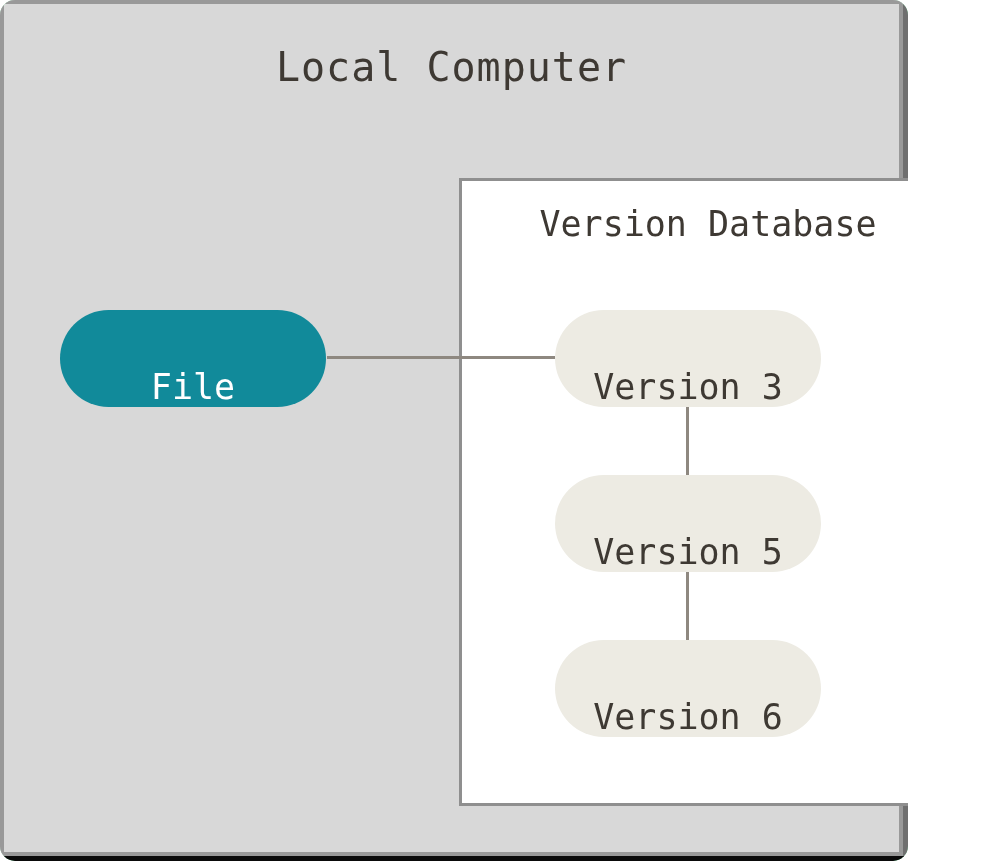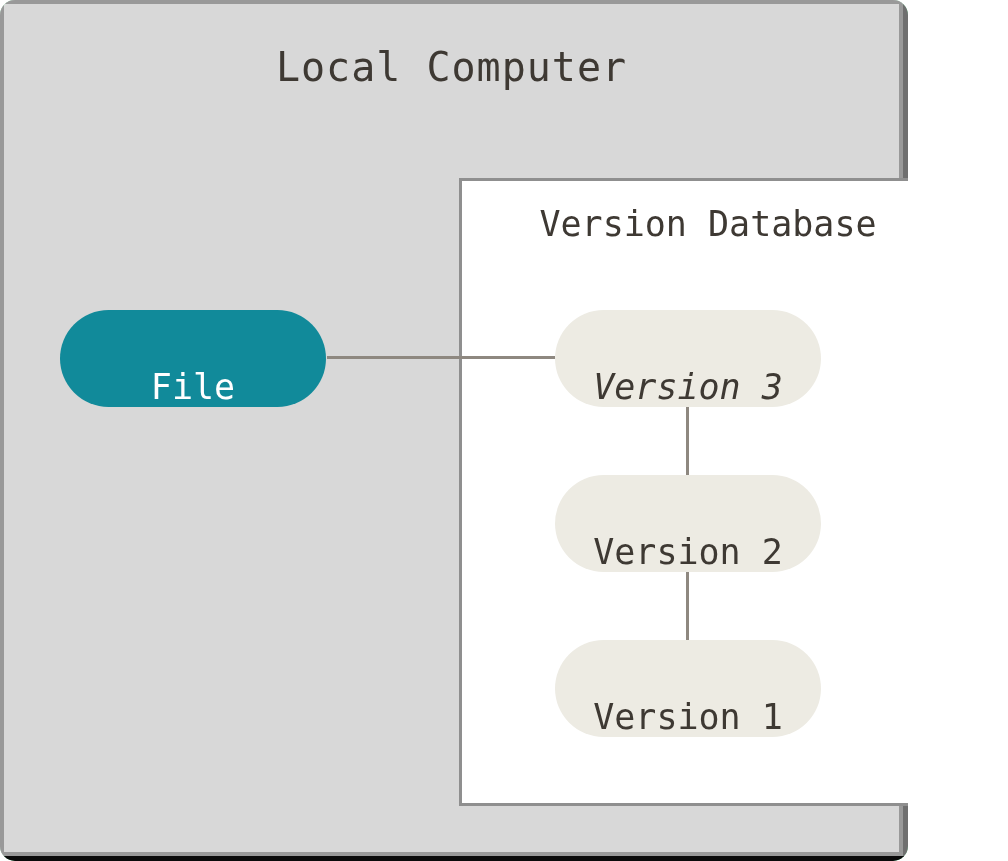--- a/index.html
+++ b/index.html
@@ -105,21 +105,21 @@
     justify-content: center;
     font-size: 35px;
     color: #3e3933;
   }
   .pill-file {
     left: 56px; top: 306px;
     background: #118a9a;
     color: #ffffff;
   }
   .pill-version { background: #edebe3; }
-  .pill-v3 { left: 551px; top: 306px; font-style: italic; }
+  .pill-v3 { left: 551px; top: 306px; }
   .pill-v2 { left: 551px; top: 471px; }
   .pill-v1 { left: 551px; top: 636px; }
 </style>
 </head>
 <body>
 
 <div class="frame">
   <div class="edge-right"></div>
   <div class="edge-bottom"></div>
 
@@ -138,21 +138,21 @@
 
     <div class="pill pill-file">
       <span>File</span>
     </div>
 
     <div class="pill pill-version pill-v3">
       <span>Version 3</span>
     </div>
 
     <div class="pill pill-version pill-v2">
-      <span>Version 2</span>
+      <span>Version 5</span>
     </div>
 
     <div class="pill pill-version pill-v1">
-      <span>Version 1</span>
+      <span>Version 6</span>
     </div>
 
   </div>
 </div>
 
 </body></html>

